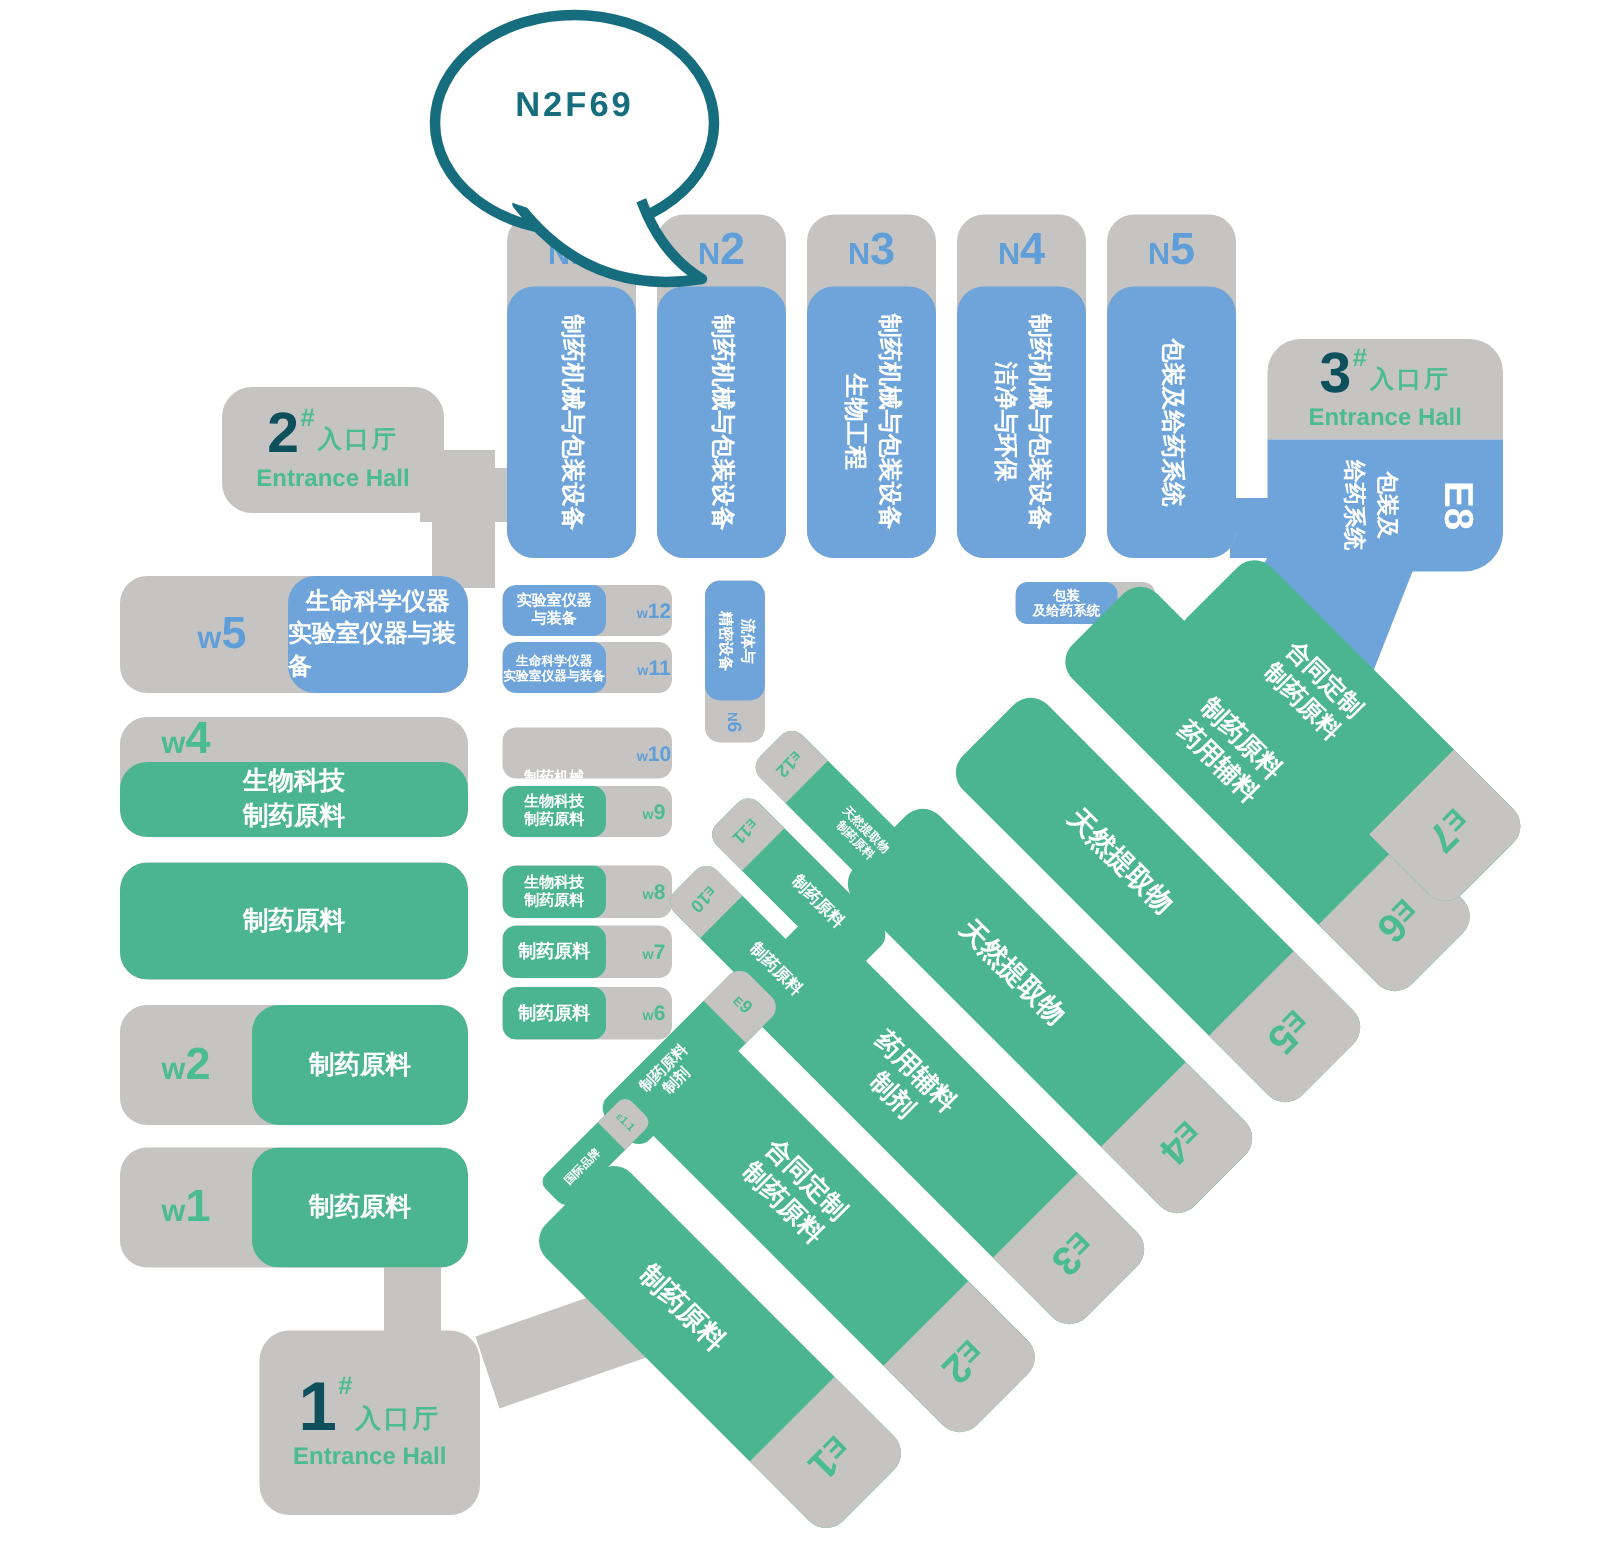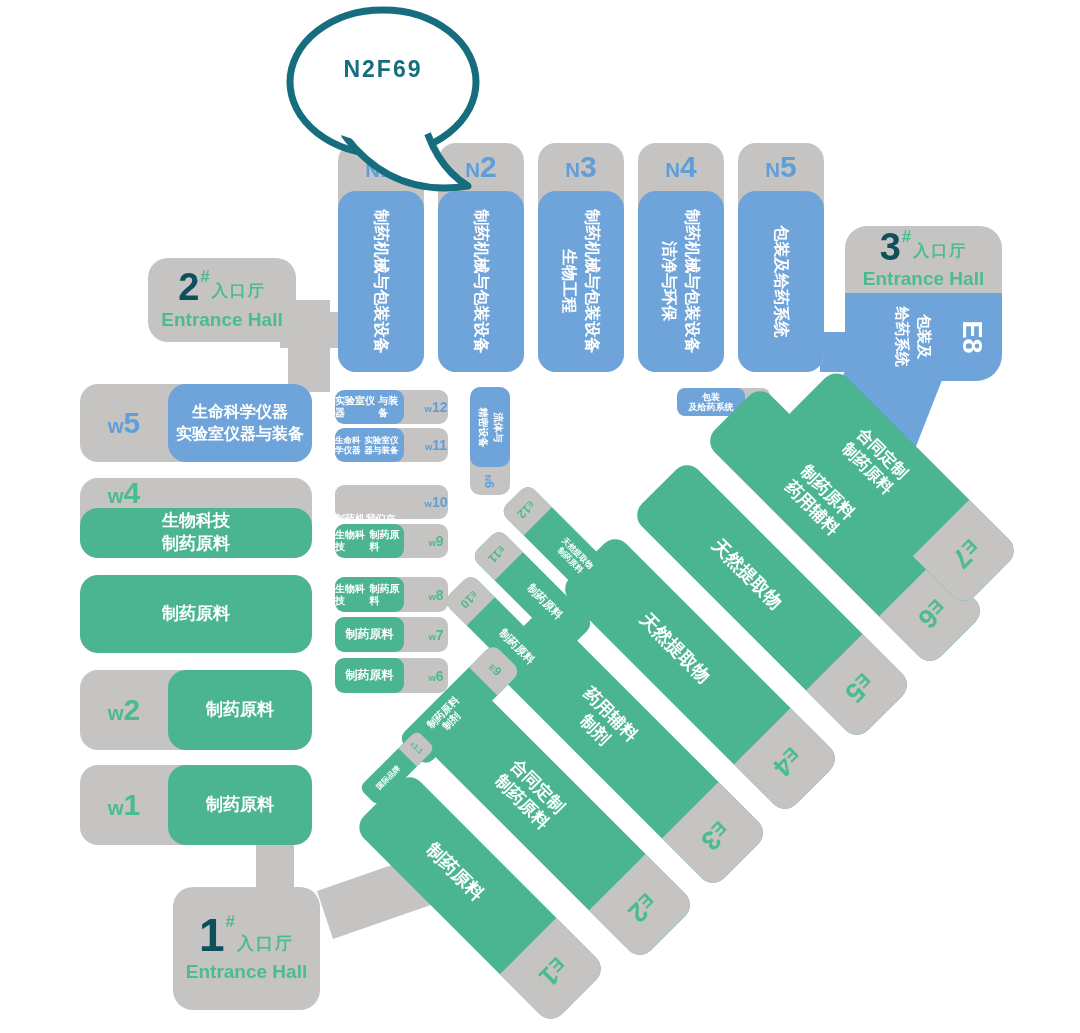--- a/index.html
+++ b/index.html
@@ -28,35 +28,35 @@
          color:#fff;white-space:nowrap;text-align:center;}
   .vtext .vline{line-height:1.45;}
 
   
   .entrance{position:absolute;background:var(--gray);border-radius:20px;z-index:2;
             display:flex;flex-direction:column;align-items:center;justify-content:center;}
   .ent-top{display:flex;align-items:flex-start;justify-content:center;}
   .ent-num{color:var(--teal-dark);font-size:42px;line-height:0.95;}
   .ent-hash{color:var(--green-text);font-size:17px;margin:-2px 2px 0 1px;}
   .ent-cn{color:var(--green-text);font-size:17px;margin-top:14px;letter-spacing:2px;}
-  .ent-en{color:var(--green-text);font-size:19px;margin-top:3px;}
+  .ent-en{color:var(--green-text);font-size:16px;margin-top:3px;}
 
   
   .whall{position:absolute;left:80px;width:232px;height:78px;border-radius:18px;
          background:var(--gray);display:flex;z-index:2;overflow:hidden;}
   .whall .wcap{width:88px;display:flex;align-items:center;justify-content:center;}
   .whall .wbody{flex:1;border-radius:18px;display:flex;flex-direction:column;
          align-items:center;justify-content:center;color:#fff;font-size:17px;line-height:1.35;}
   .wbody.blue{background:var(--blue);}
   .wbody.green{background:var(--green);}
 
   
   .wsmall{position:absolute;left:335px;width:113px;border-radius:9px;background:var(--gray);
           display:flex;z-index:2;overflow:hidden;}
-  .wsmall .wsbody{width:69px;border-radius:9px;display:flex;flex-direction:row;
+  .wsmall .wsbody{width:69px;border-radius:9px;display:flex;flex-direction:column;
           align-items:center;justify-content:center;color:#fff;line-height:1.2;}
   .wsmall .wscap{flex:1;display:flex;align-items:center;justify-content:center;}
   .wsmall .cap-label{font-size:14px;margin-left:20px;}
 
   
   .n6{position:absolute;left:470px;top:387px;width:40px;height:108px;border-radius:10px;
       background:var(--gray);display:flex;flex-direction:column;z-index:2;overflow:hidden;}
   .n6 .n6body{height:80px;background:var(--blue);border-radius:10px;
       display:flex;align-items:center;justify-content:center;}
   .n6 .n6cap{flex:1;display:flex;align-items:center;justify-content:center;}
@@ -210,21 +210,21 @@
 
   <div class="entrance" style="left:173px;top:887px;width:147px;height:123px;">
     <div class="ent-top">
       <span class="ent-num" style="font-size:46px;">1</span>
       <span class="ent-hash">#</span>
       <span class="ent-cn" style="margin-top:18px;">入口厅</span>
     </div>
     <div class="ent-en">Entrance Hall</div>
   </div>
 
-  <div class="whall" style="top:384px;">
+  <div class="whall" style="top:384px;padding-left:24px;">
     <div class="wcap">
         <span class="cap-label">w5</span>
       </div>
     <div class="wbody blue" style="font-size:16px;">
       <div>生命科学仪器</div>
       <div>实验室仪器与装备</div>
     </div>
   </div>
   <div class="whall" style="top:478px;height:80px;flex-direction:column;">
     <div class="wcap">

